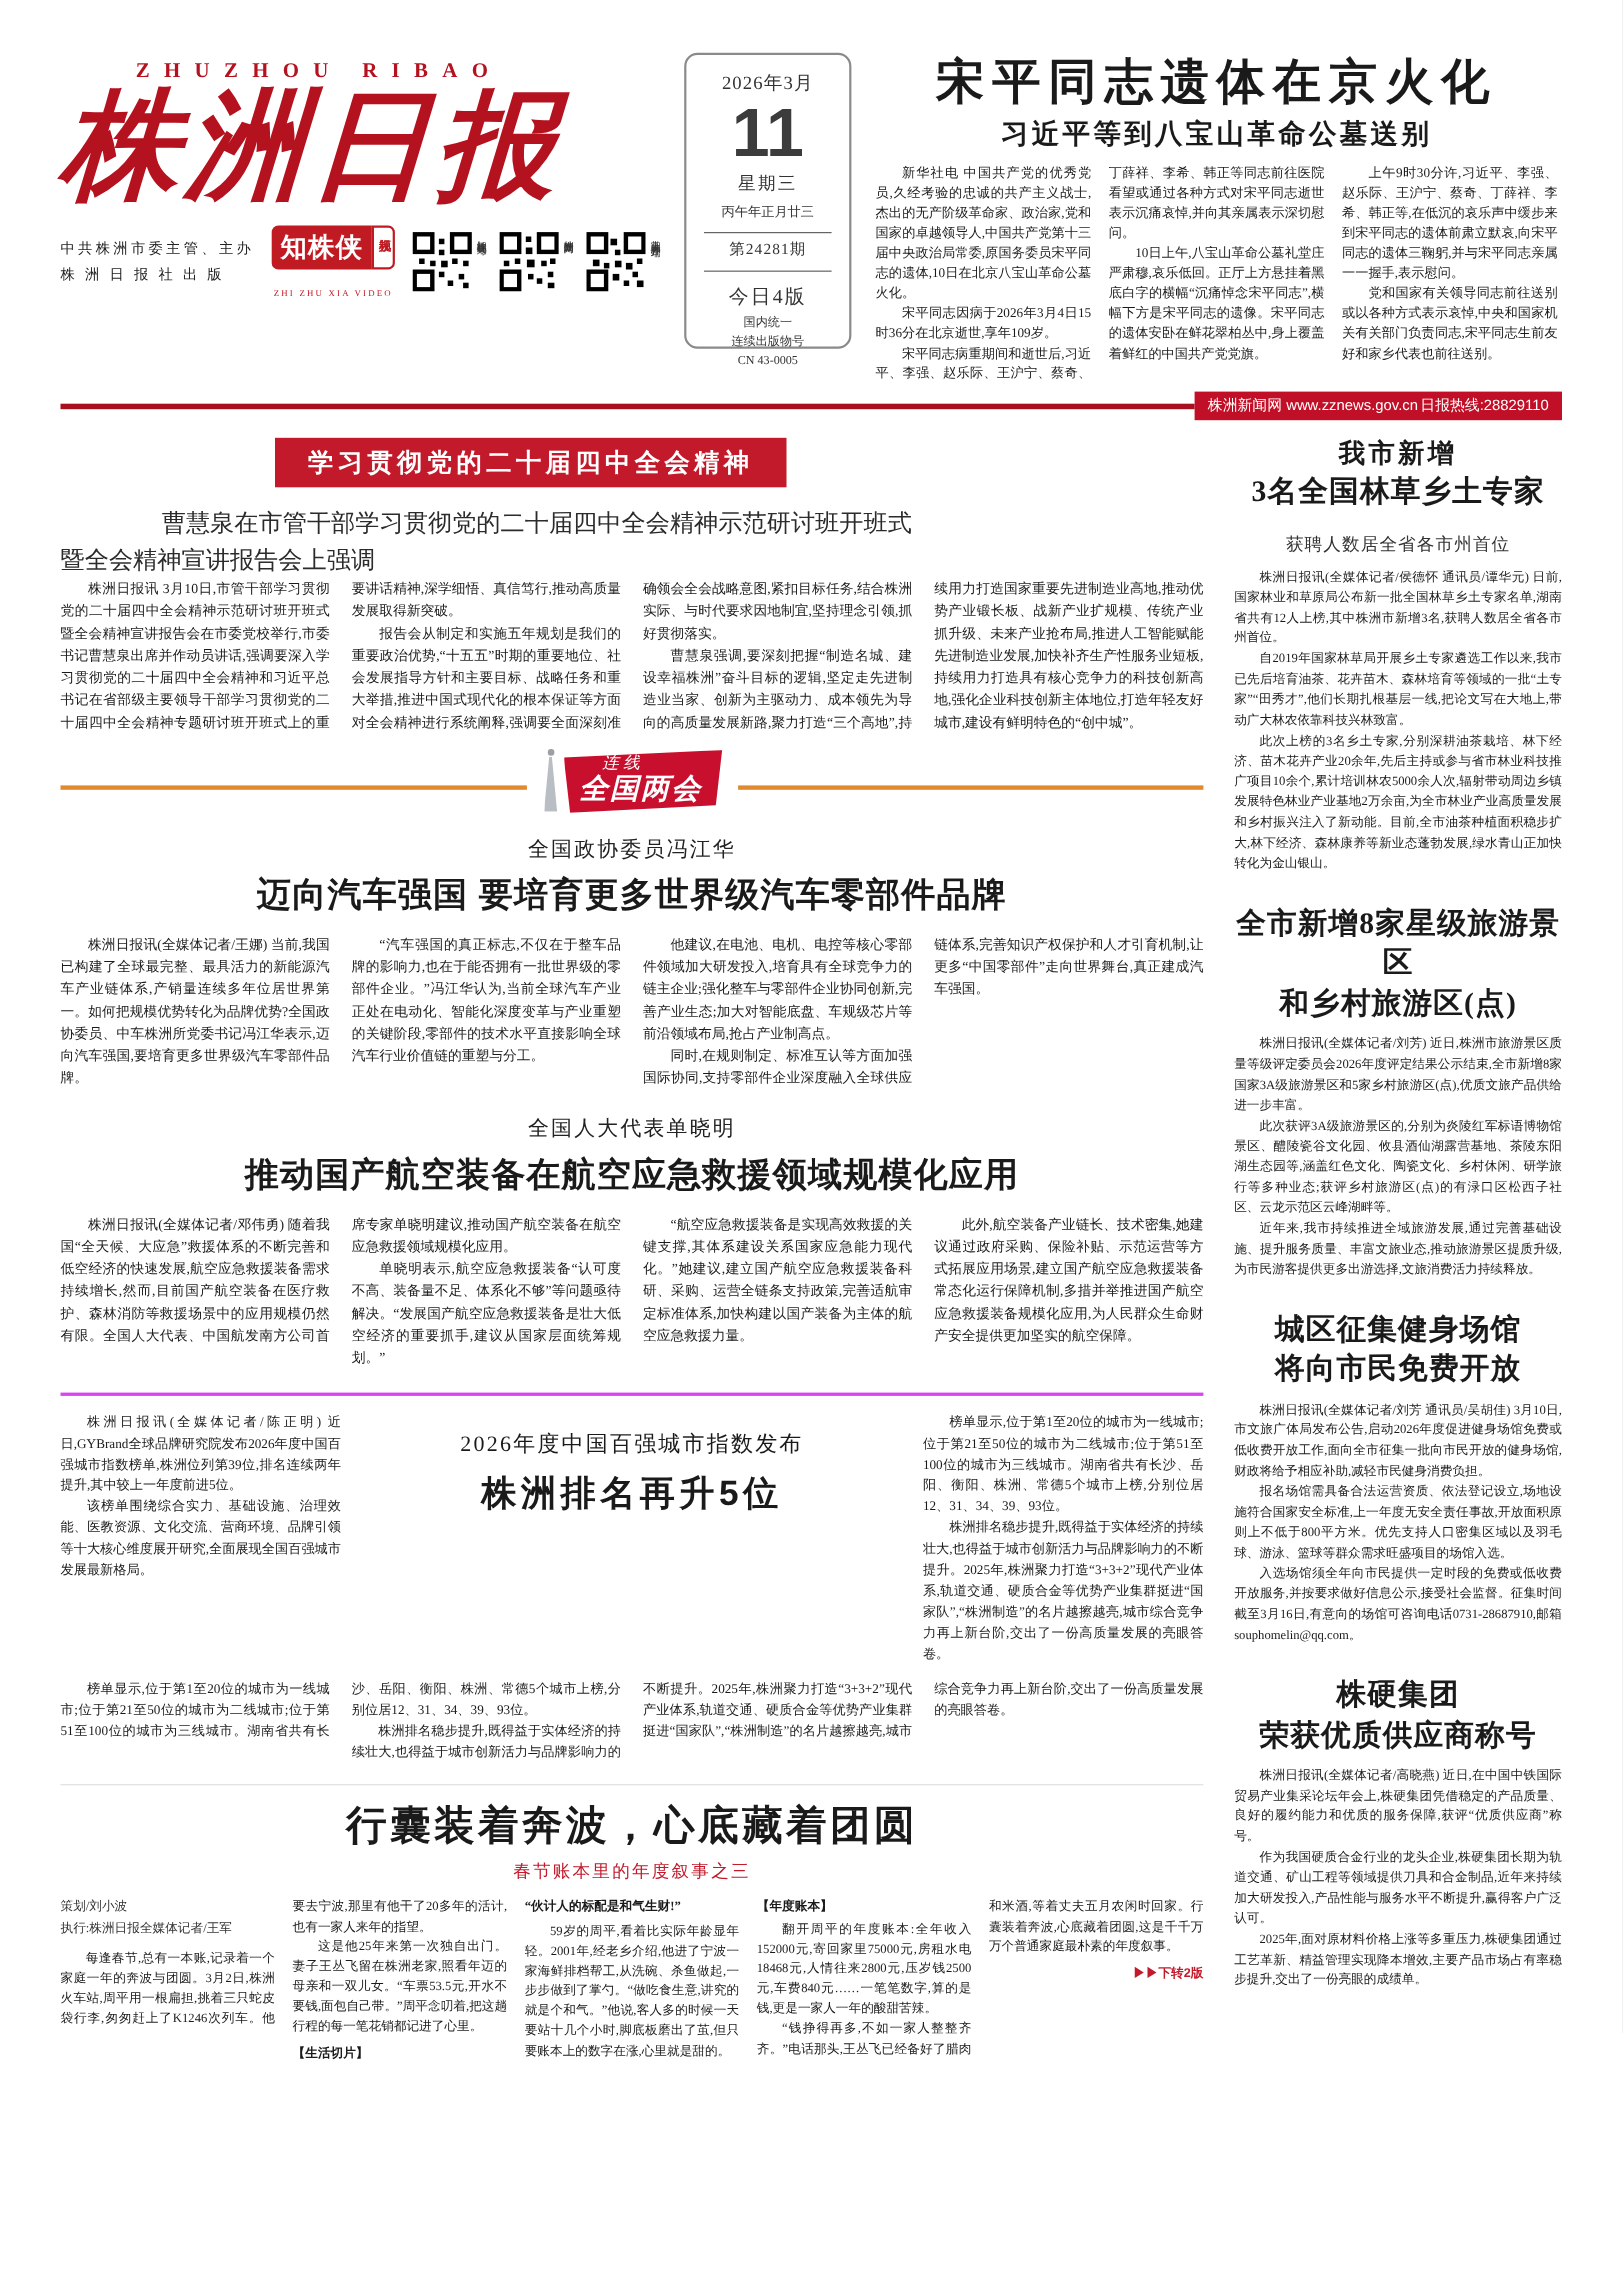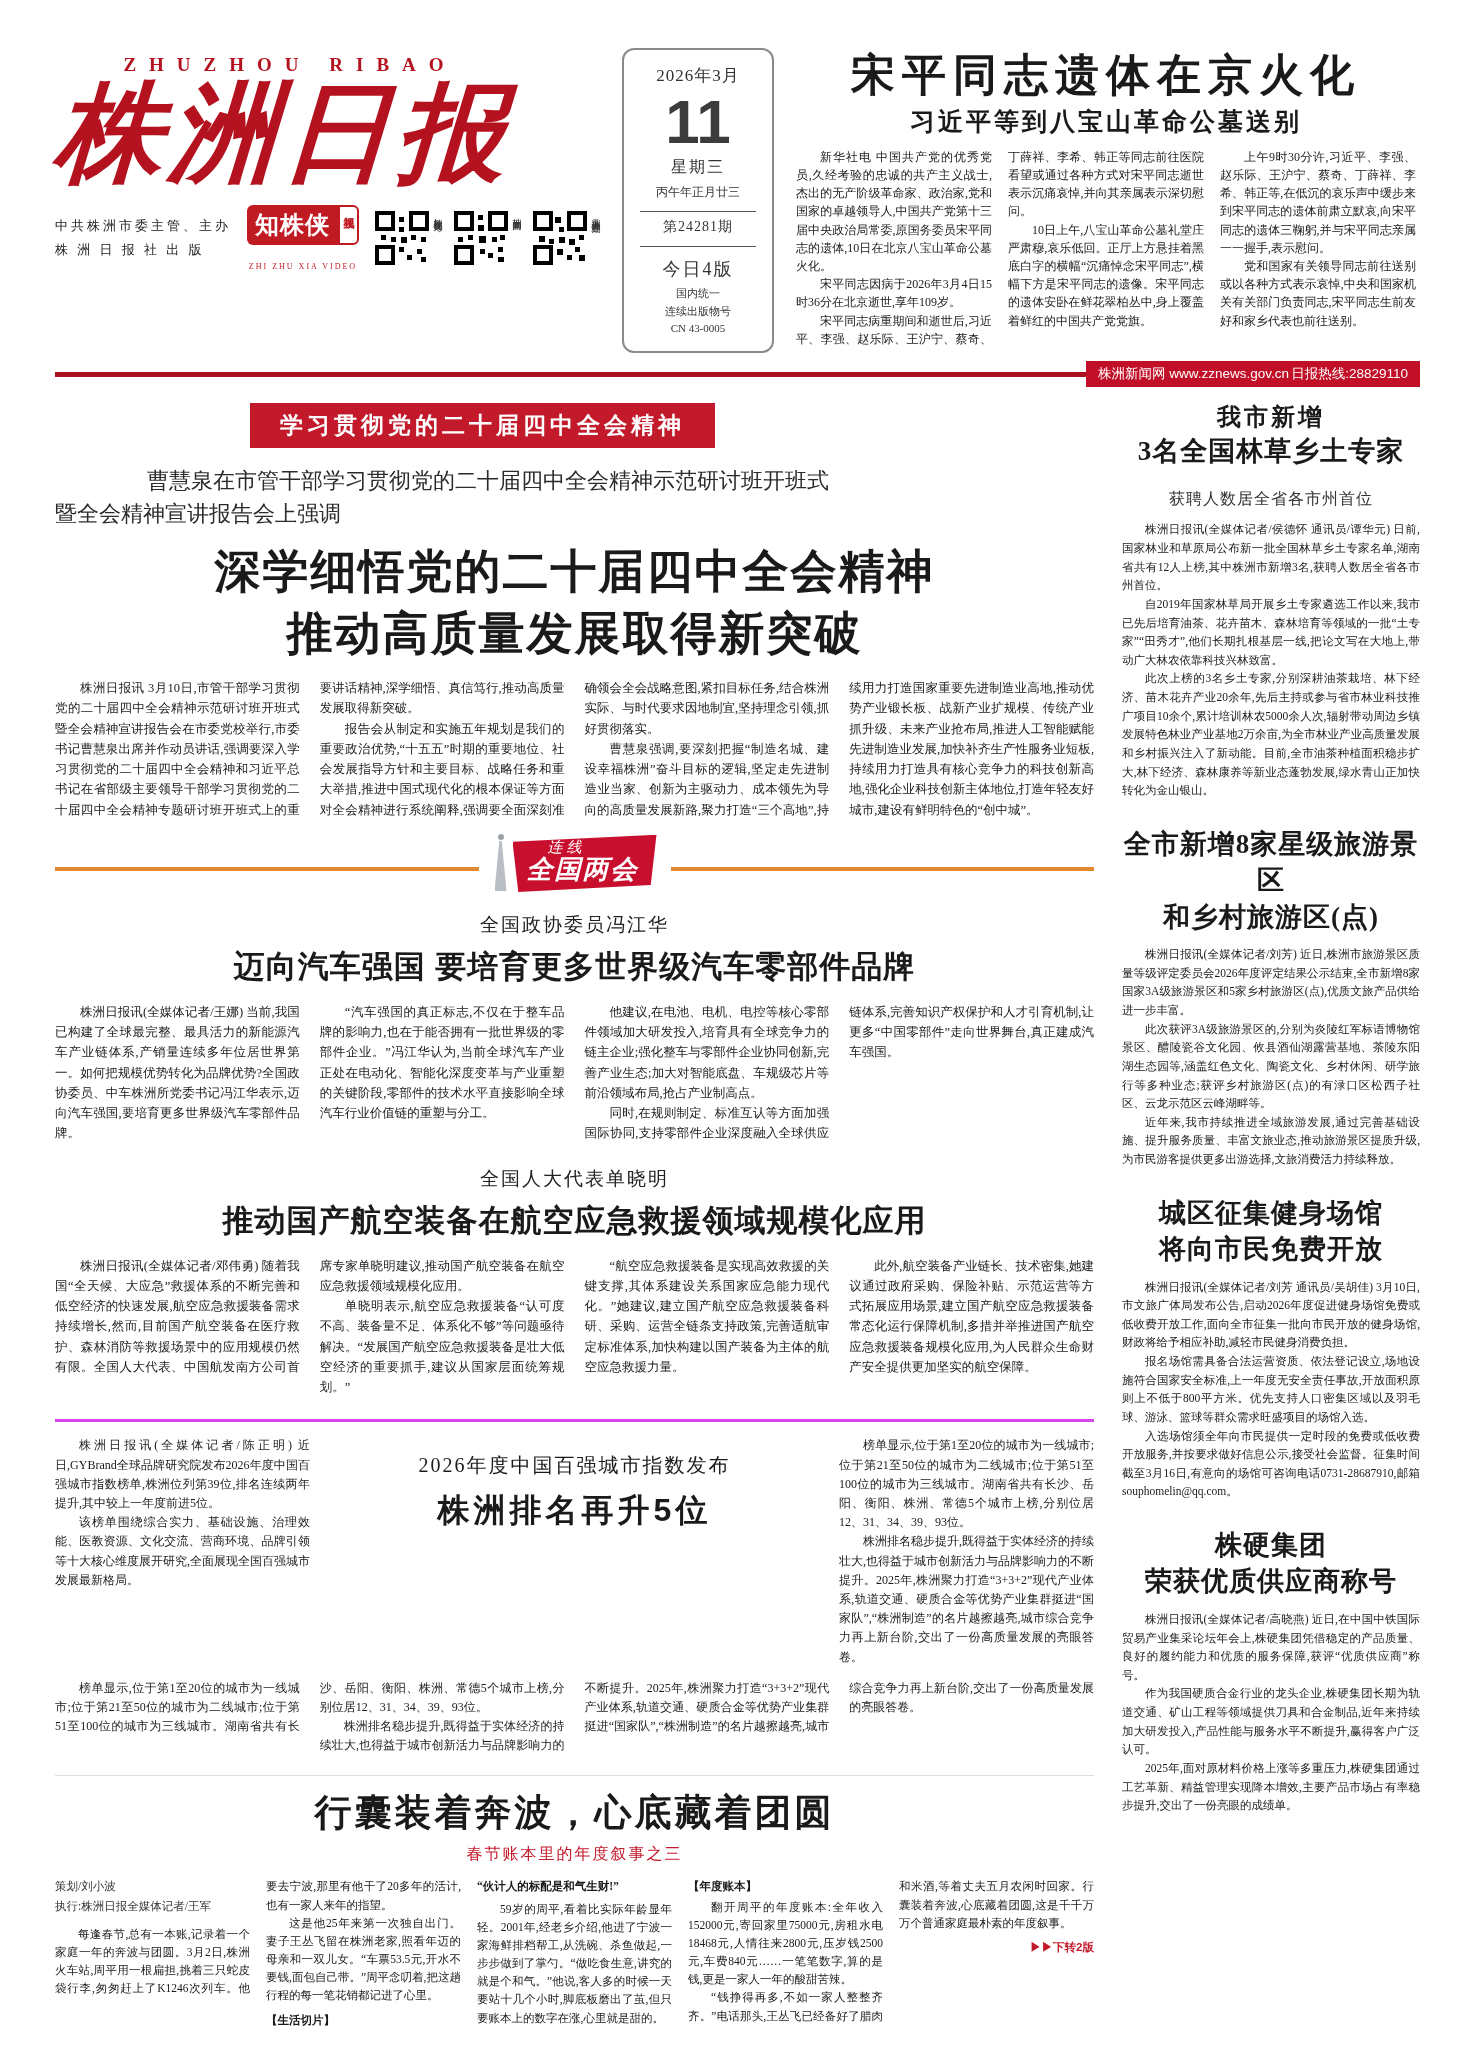--- a/index.html
+++ b/index.html
@@ -20,21 +20,21 @@
   .zzx { display:flex; flex-direction:column; align-items:center; }
   .zzx-box { display:flex; align-items:stretch; }
   .zzx-main { background:#c01a22; color:#fff; font-weight:900; font-size:24px; padding:4px 8px; border-radius:6px 0 0 6px; font-family:"Liberation Sans",sans-serif; letter-spacing:1px; }
   .zzx-tag { background:#fff; border:2px solid #c01a22; color:#c01a22; font-size:11px; writing-mode:vertical-rl; padding:1px; font-weight:700; border-radius:0 6px 6px 0; display:flex; align-items:center; }
   .zzx-en { color:#c01a22; font-size:8px; letter-spacing:2px; margin-top:17px; font-family:Liberation Serif, serif; }
   .qr-group { display:flex; gap:10px; }
   .qr-item { display:flex; align-items:flex-start; gap:2px; }
   .qr-label { writing-mode:vertical-rl; font-size:9px; color:#333; letter-spacing:1px; }
 
   
-  .datebox { border:2px solid #8a8a8a; border-radius:12px; text-align:center; padding:14px 6px 10px; font-size:14px; color:#333; height:305px; display:flex; flex-direction:column; justify-content:flex-start; gap:4px; }
+  .datebox { border:2px solid #8a8a8a; border-radius:12px; text-align:center; padding:14px 6px 10px; font-size:14px; color:#333; height:269px; display:flex; flex-direction:column; justify-content:flex-start; gap:4px; }
   .db-ym { font-size:17px; letter-spacing:1px; }
   .db-day { font-size:62px; font-weight:900; color:#3c3c3c; line-height:1; font-family:"Liberation Sans",sans-serif; }
   .db-week { font-size:16px; letter-spacing:2px; }
   .db-lunar { font-size:12px; margin-top:2px; }
   .db-hr { border:none; border-top:1.5px solid #555; margin:6px 10px 2px; }
   .db-issue { font-size:14px; letter-spacing:1px; }
   .db-pages { font-size:18px; letter-spacing:2px; margin-top:4px; }
   .db-cn { font-size:11px; line-height:1.6; }
 
   
@@ -227,24 +227,20 @@
   <div class="content">
 
     <main>
 
       <section class="lead">
         <div class="banner hl">学习贯彻党的二十届四中全会精神</div>
         <div class="kicker">
           <span class="k1">曹慧泉在市管干部学习贯彻党的二十届四中全会精神示范研讨班开班式</span>
           <span class="k2">暨全会精神宣讲报告会上强调</span>
         </div>
-        <h1 class="lead-headline hl">
-          <span style="display:block;">深学细悟党的二十届四中全会精神</span>
-          <span style="display:block;">推动高质量发展取得新突破</span>
-        </h1>
         <div class="cols-4 para-list">
             <p>株洲日报讯 3月10日,市管干部学习贯彻党的二十届四中全会精神示范研讨班开班式暨全会精神宣讲报告会在市委党校举行,市委书记曹慧泉出席并作动员讲话,强调要深入学习贯彻党的二十届四中全会精神和习近平总书记在省部级主要领导干部学习贯彻党的二十届四中全会精神专题研讨班开班式上的重要讲话精神,深学细悟、真信笃行,推动高质量发展取得新突破。</p>
             <p>报告会从制定和实施五年规划是我们的重要政治优势,“十五五”时期的重要地位、社会发展指导方针和主要目标、战略任务和重大举措,推进中国式现代化的根本保证等方面对全会精神进行系统阐释,强调要全面深刻准确领会全会战略意图,紧扣目标任务,结合株洲实际、与时代要求因地制宜,坚持理念引领,抓好贯彻落实。</p>
             <p>曹慧泉强调,要深刻把握“制造名城、建设幸福株洲”奋斗目标的逻辑,坚定走先进制造业当家、创新为主驱动力、成本领先为导向的高质量发展新路,聚力打造“三个高地”,持续用力打造国家重要先进制造业高地,推动优势产业锻长板、战新产业扩规模、传统产业抓升级、未来产业抢布局,推进人工智能赋能先进制造业发展,加快补齐生产性服务业短板,持续用力打造具有核心竞争力的科技创新高地,强化企业科技创新主体地位,打造年轻友好城市,建设有鲜明特色的“创中城”。</p>
           </div>
       </section>
 
       <section class="lianghui">
         <div class="lh-head">
           <div class="orange-line"></div>

